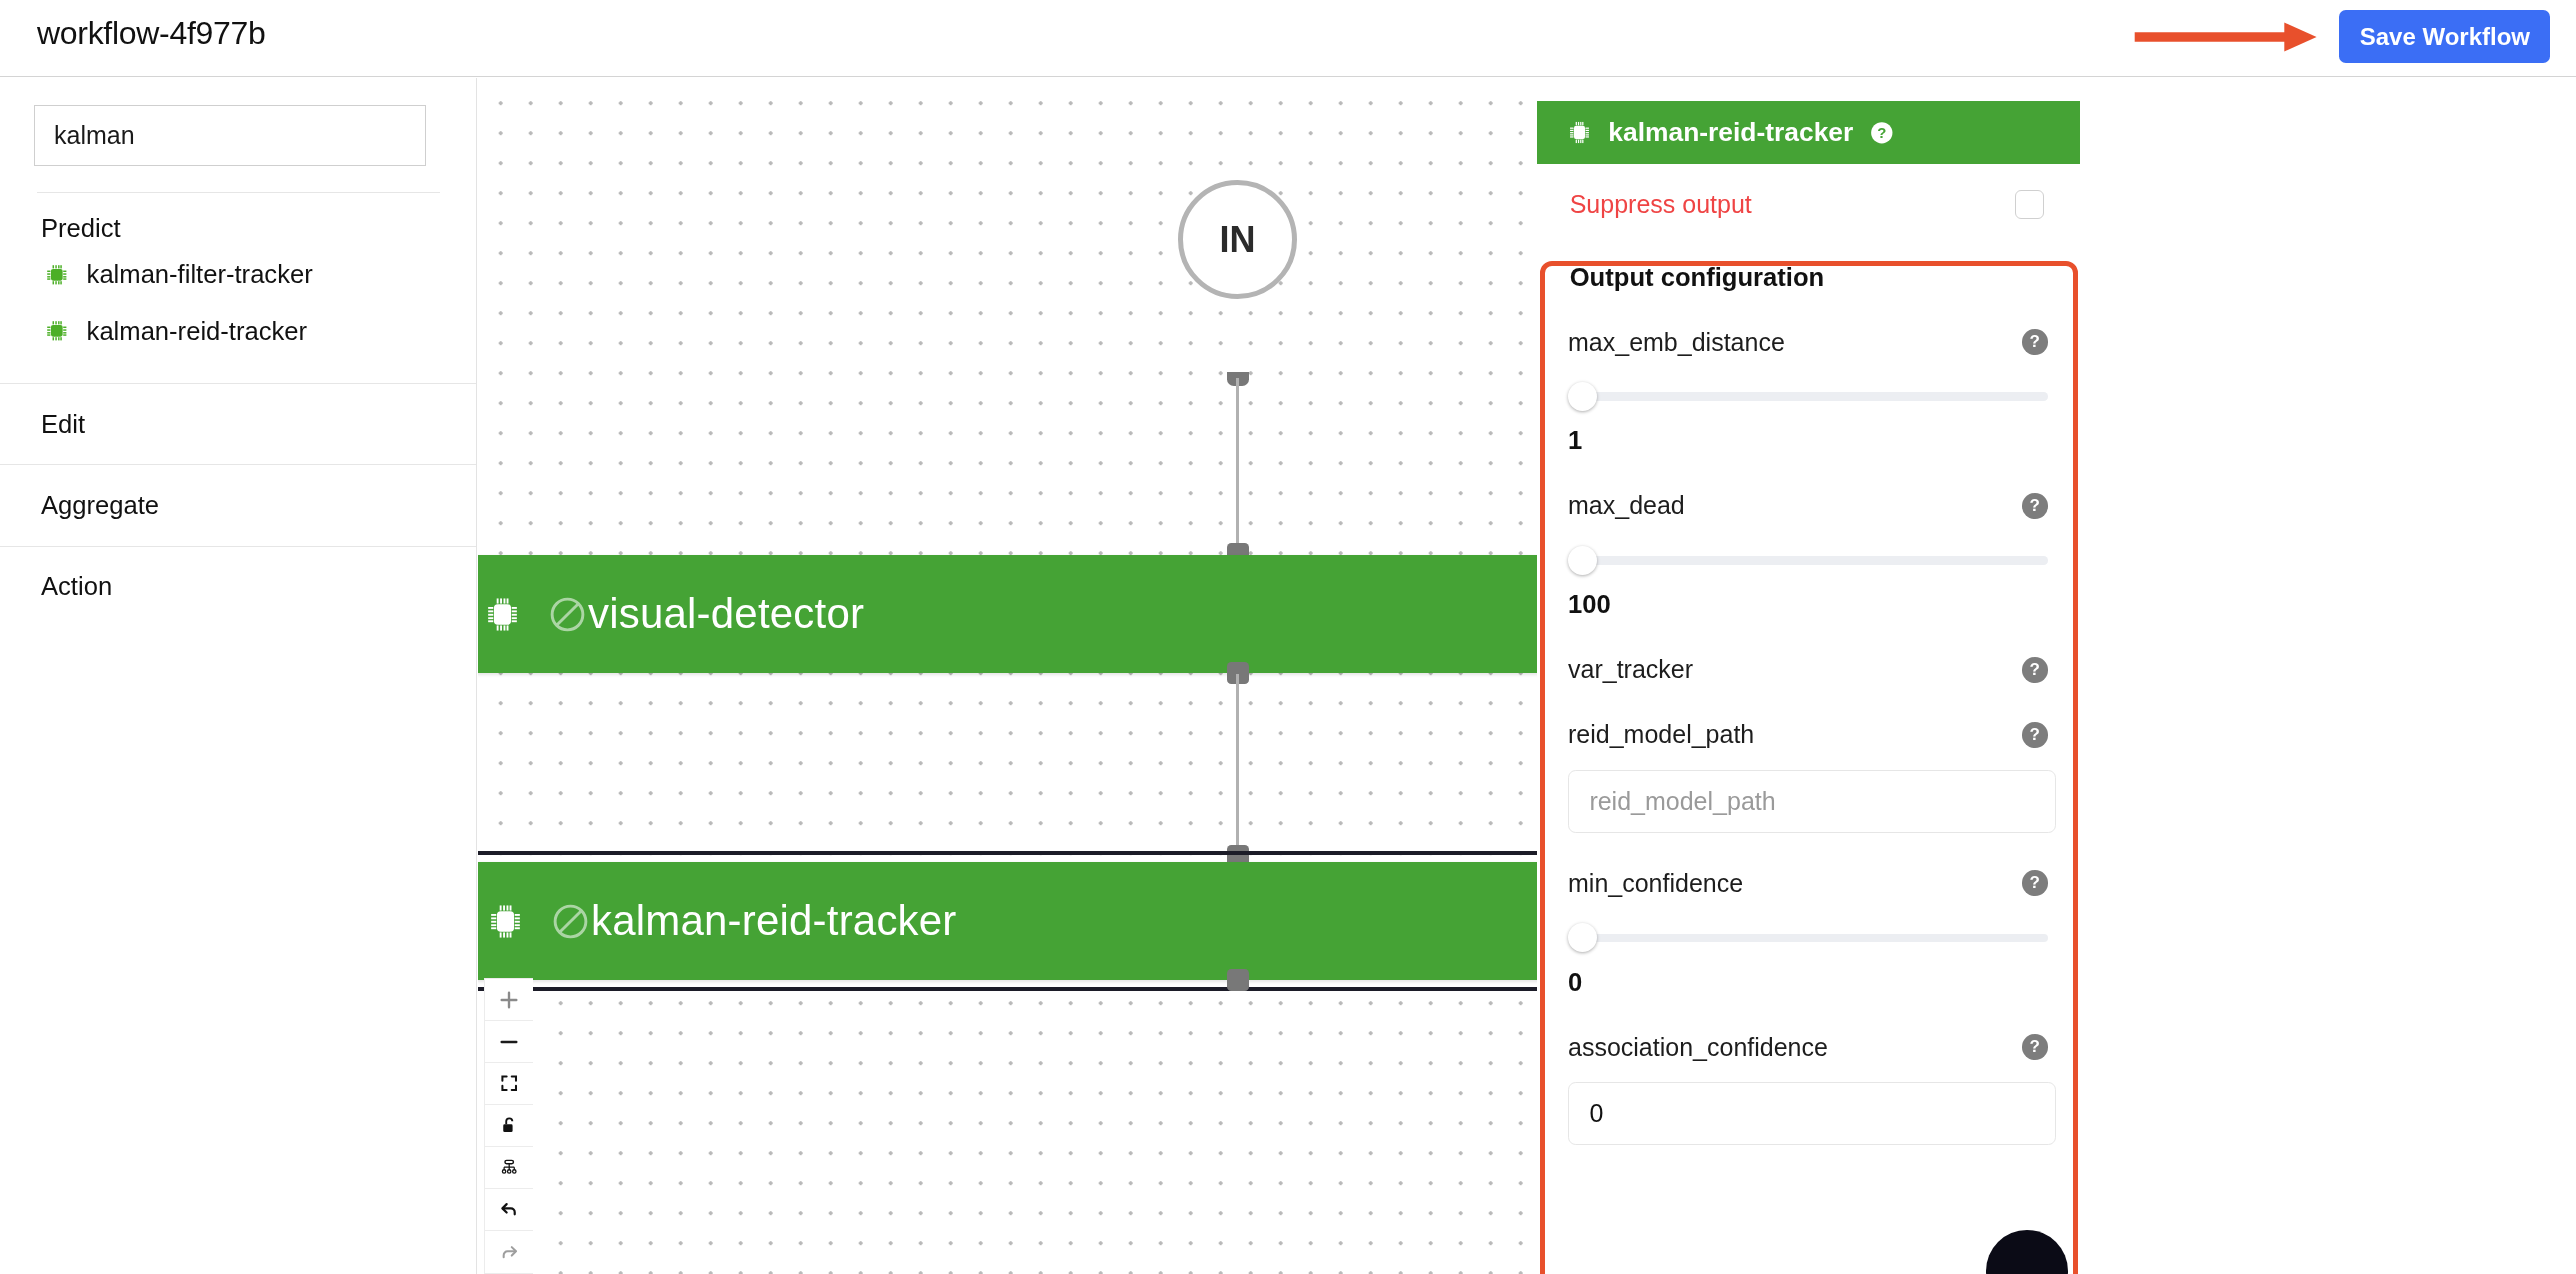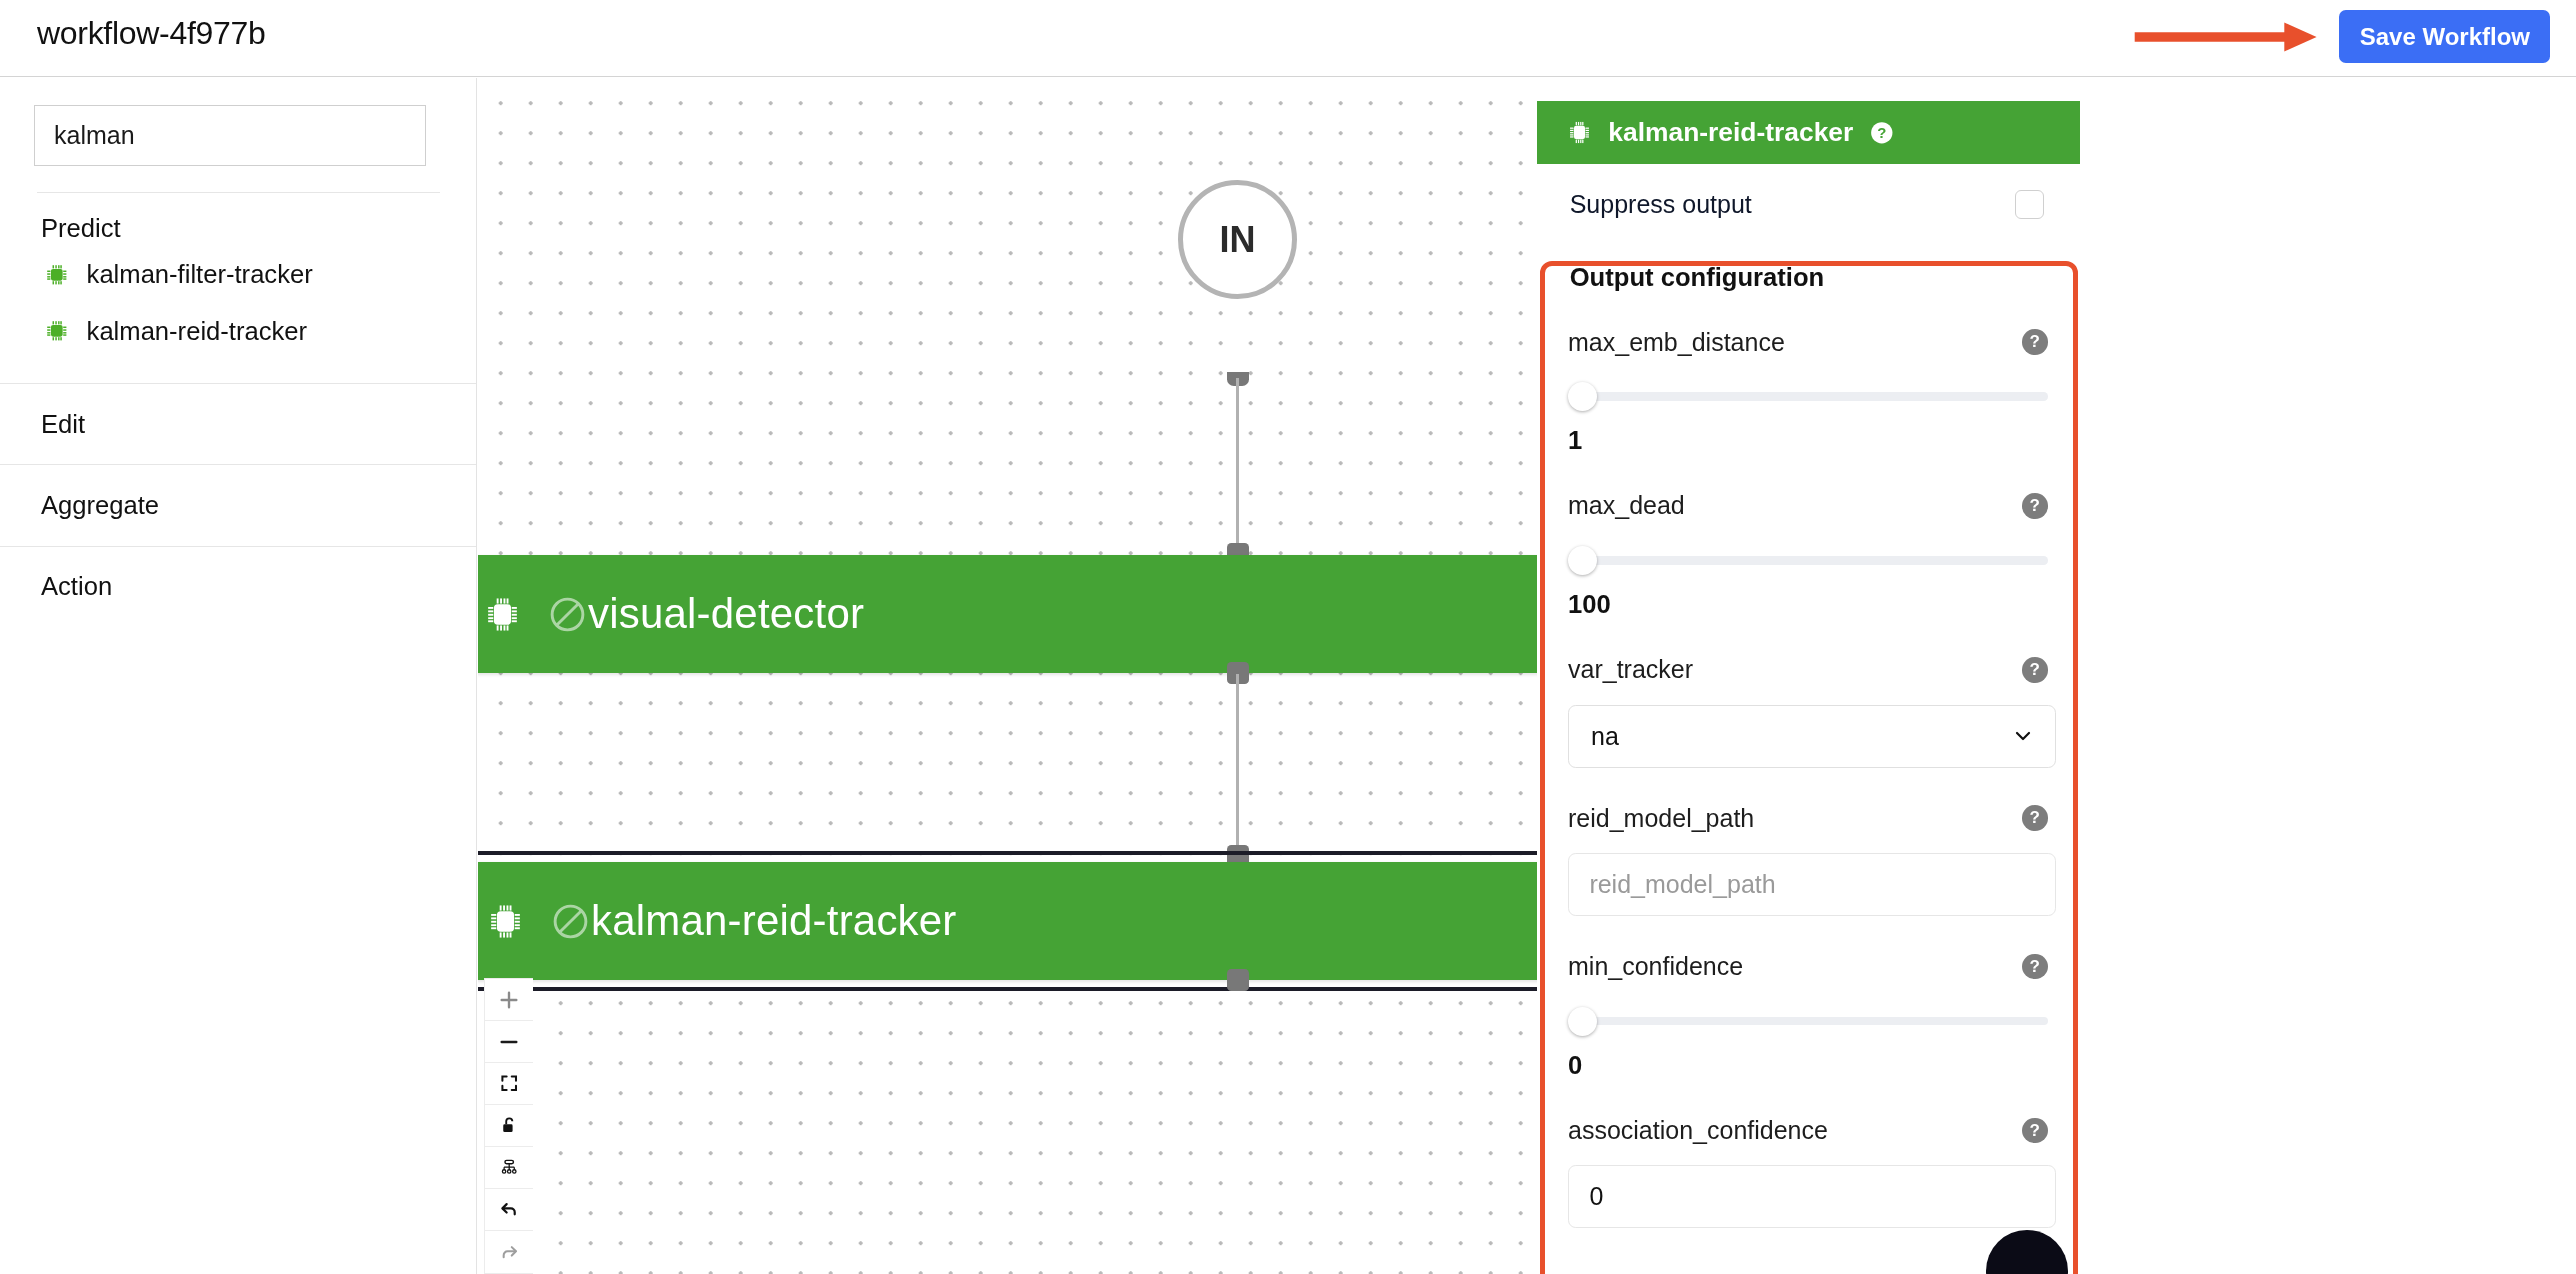--- a/index.html
+++ b/index.html
@@ -114,21 +114,21 @@
     height: 63px; background: #45a335; display: flex; align-items: center;
     padding-left: 29px; gap: 15.3px;
   }
   .panel-head .ptitle { color: #fff; font-size: 26.4px; font-weight: 700; }
   .panel-body { padding: 0 24px 0 31px; }
 
   .row-sup {
     display: flex; align-items: center; justify-content: space-between;
     padding: 25.6px 12px 0 1.7px;
   }
-  .row-sup .lbl { font-size: 25px; color: #0f172a; }
+  .row-sup .lbl { font-size: 25px; color: #ef4444; }
   .chkbox { width: 29px; height: 29px; border: 0.9px solid #d0d0d0; border-radius: 6px; background:#fff; cursor:pointer; }
 
   .sec-title { font-size: 25.6px; font-weight: 700; color: #111; padding: 44px 0 0 1.7px; }
 
   .field { padding-top: 36px; }
   .field-head { display: flex; align-items: center; justify-content: space-between; padding-right: 8.5px; }
   .field-label { font-size: 25px; font-weight: 400; color: #1d1d1d; }
   .qmark {
     width: 25.6px; height: 25.6px; border-radius: 50%; background: #7d7d7d;
     color: #fff; font-size: 17px; font-weight: 700; line-height: 25.6px;
@@ -440,26 +440,20 @@
           <div class="thumb"></div>
         </div>
         <div class="val">100</div>
       </div>
 
       <div class="field">
         <div class="field-head">
           <div class="field-label">var_tracker</div>
           <div class="qmark">?</div>
         </div>
-        <div class="select">
-          <div class="sv">na</div>
-          <svg width="24" height="24" viewBox="0 0 24 24">
-            <path d="M6 9 L12 15 L18 9" fill="none" stroke="#111" stroke-width="2.2" stroke-linecap="round" stroke-linejoin="round"></path>
-          </svg>
-        </div>
       </div>
 
       <div class="field">
         <div class="field-head">
           <div class="field-label">reid_model_path</div>
           <div class="qmark">?</div>
         </div>
         <input class="textinput" placeholder="reid_model_path" style="">
       </div>
 

